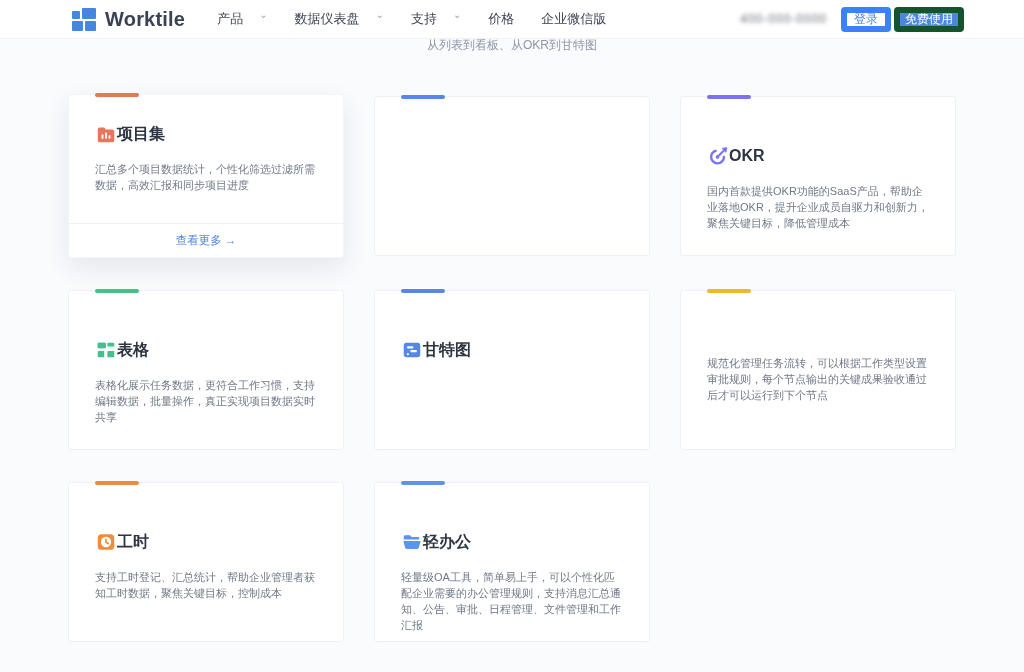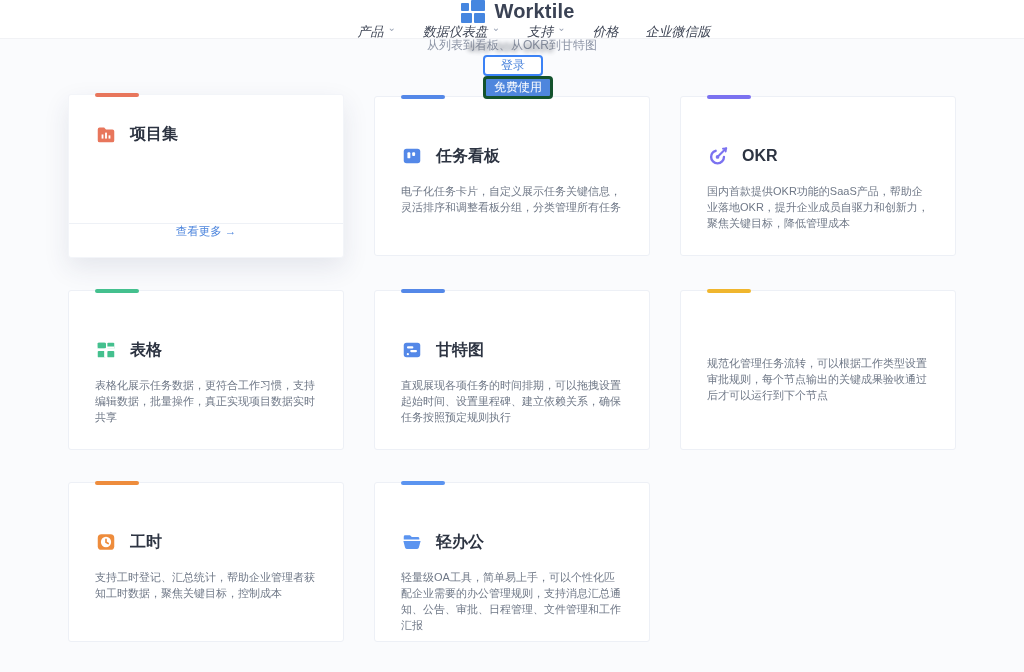--- a/index.html
+++ b/index.html
@@ -5,33 +5,33 @@
   * { margin:0; padding:0; box-sizing:border-box; }
   html,body { width:1024px; height:672px; overflow:hidden; }
   body {
     font-family:"Liberation Sans","DejaVu Sans",sans-serif;
     background:#fafbfd; position:relative; color:#3d4454;
   }
   
   .nav {
     position:absolute; top:0; left:0; width:1024px; height:38px;
     background:#fff; z-index:20; display:flex; align-items:center;
-    padding:0 60px 0 72px; box-shadow:0 1px 0 rgba(20,30,60,0.04);flex-direction:column;
+    padding:0 60px 0 72px; box-shadow:0 1px 0 rgba(20,30,60,0.04);
   }
   .logo { display:flex; align-items:center; gap:8px; cursor:pointer; }
   .logo-mark { width:25px; height:23px; display:block; }
   .logo-text { font-size:20px; font-weight:700; color:#3a4254; letter-spacing:0.2px; }
   .menu { display:flex; align-items:center; margin-left:32px; gap:27px; }
-  .menu-item { font-size:13px; color:#3d4454; cursor:pointer; display:flex; align-items:flex-start; gap:4px; white-space:nowrap;font-style:italic; }
+  .menu-item { font-size:13px; color:#3d4454; cursor:pointer; display:flex; align-items:flex-start; gap:16px; white-space:nowrap; }
   .chev { font-size:10px; color:#9aa3b5; transform:translateY(-1px); }
   .nav-spacer { flex:1; }
   .phone { font-size:12px; color:#474d59; filter:blur(2.2px); opacity:.85; letter-spacing:1px; margin-right:14px; user-select:none; }
   .btn { font-size:12px; border-radius:4px; height:25px; display:inline-flex; align-items:center; justify-content:center; cursor:pointer; }
-  .btn-login { width:60px; background:#fff; color:#4e86dd; border:2px solid #3b82f6; margin-right:10px; }
-  .btn-signup { width:70px; background:#4e86dd; color:#fff; border:3px solid #14532d; }
+  .btn-login { width:50px; background:#fff; color:#4e86dd; border:6px solid #3b82f6; margin-right:3px; }
+  .btn-signup { width:70px; background:#4e86dd; color:#fff; border:6px solid #14532d; }
   
   .hero { text-align:center; }
   .hero h1 {
     margin-top:-36px; font-size:34px; line-height:46px; font-weight:700;
     color:#2c3654; position:relative; z-index:1; white-space:nowrap;
   }
   .hero .subtitle { margin-top:26px; font-size:12px; line-height:18px; color:#8d95a6; }
   
   .grid {
     width:888px; margin:42px auto 0;
@@ -41,27 +41,27 @@
   .card {
     position:relative; background:#fff; border:1px solid #edf0f6; border-radius:3px;
     height:160px; padding:48px 26px 0; cursor:pointer;
   }
   .card.hovered {
     height:164px; margin-top:-2px; padding-top:28px;
     border-color:#f3f5f9;
     box-shadow:0 10px 26px rgba(35,50,90,0.10);
   }
   .accent { position:absolute; top:-2px; left:26px; width:44px; height:4px; border-radius:2px; }
-  .card-head { display:flex; align-items:center; gap:13px; }
+  .card-head { display:flex; align-items:center; gap:0; }
   .card-head svg { width:22px; height:22px; flex:0 0 auto; }
   .card-title { font-size:16px; font-weight:700; color:#2d3442; }
   .card-desc { margin-top:16px; font-size:11px; line-height:16px; color:#6f7887; }
   .card-footer {
     position:absolute; left:0; right:0; bottom:0; height:34px;
-    border-top:1px solid #eef1f6; display:flex; justify-content:center;
+    border-top:1px solid #eef1f6; display:flex; align-items:center; justify-content:center;
   }
   .more-link { font-size:11.5px; color:#4e86dd; cursor:pointer; }
 </style>
 </head>
 <body>
 
 <div class="nav">
   <div class="logo">
     <svg class="logo-mark" viewBox="0 0 25 23">
       <g fill="#4586e0">
@@ -113,36 +113,28 @@
     <span class="accent" style="background: rgb(232, 118, 92);"></span>
     <div class="card-head">
       <svg viewBox="0 0 24 24" style="color: rgb(232, 118, 92);">
         <path fill="currentColor" d="M3 7a2 2 0 0 1 2-2h5l2 2h7a2 2 0 0 1 2 2v10a2 2 0 0 1-2 2H5a2 2 0 0 1-2-2V7z"></path>
         <rect x="7.2" y="12.5" width="2" height="4.5" fill="#fff"></rect>
         <rect x="11" y="10.5" width="2" height="6.5" fill="#fff"></rect>
         <rect x="14.8" y="13.5" width="2" height="3.5" fill="#fff"></rect>
       </svg>
       <span class="card-title">项目集</span>
     </div>
+    <div class="card-desc">汇总多个项目数据统计，个性化筛选过滤所需数据，高效汇报和同步项目进度</div>
     <div class="card-footer">
       <span class="more-link">查看更多 →</span>
     </div>
   </div>
 
   <div class="card">
     <span class="accent" style="background: rgb(84, 136, 232);"></span>
-    <div class="card-head">
-      <svg viewBox="0 0 24 24" style="color: rgb(84, 136, 232);">
-        <rect x="3" y="4" width="18" height="16" rx="3" fill="currentColor"></rect>
-        <rect x="7" y="8" width="3.2" height="6.5" rx="1" fill="#fff"></rect>
-        <rect x="12.2" y="8" width="3.2" height="4" rx="1" fill="#fff"></rect>
-      </svg>
-      <span class="card-title">任务看板</span>
-    </div>
-    <div class="card-desc">电子化任务卡片，自定义展示任务关键信息，灵活排序和调整看板分组，分类管理所有任务</div>
   </div>
 
   <div class="card">
     <span class="accent" style="background: rgb(123, 114, 240);"></span>
     <div class="card-head">
       <svg viewBox="0 0 24 24" style="color: rgb(123, 114, 240);">
         <circle cx="11.5" cy="13" r="7" fill="none" stroke="currentColor" stroke-width="2.6" stroke-dasharray="30 14" stroke-linecap="round"></circle>
         <circle cx="11.5" cy="13" r="2" fill="currentColor"></circle>
         <path d="M21 3.5l-8 8" stroke="currentColor" stroke-width="2.2" stroke-linecap="round"></path>
         <path d="M20.8 3.7l-0.4 3.4M20.8 3.7l-3.4 0.4" stroke="currentColor" stroke-width="2" stroke-linecap="round"></path>
@@ -175,21 +167,20 @@
     <span class="accent" style="background: rgb(84, 136, 232);"></span>
     <div class="card-head">
       <svg viewBox="0 0 24 24" style="color: rgb(84, 136, 232);">
         <rect x="3" y="4" width="18" height="16" rx="3" fill="currentColor"></rect>
         <rect x="6.5" y="8" width="7" height="2.4" rx="1.2" fill="#fff"></rect>
         <rect x="10" y="12" width="7.5" height="2.4" rx="1.2" fill="#fff"></rect>
         <circle cx="7.5" cy="16.5" r="1.2" fill="#fff"></circle>
       </svg>
       <span class="card-title">甘特图</span>
     </div>
-    <div class="card-desc">直观展现各项任务的时间排期，可以拖拽设置起始时间、设置里程碑、建立依赖关系，确保任务按照预定规则执行</div>
   </div>
 
 
   <div class="card">
     <span class="accent" style="background: rgb(240, 182, 46);"></span>
     <div class="card-desc">规范化管理任务流转，可以根据工作类型设置审批规则，每个节点输出的关键成果验收通过后才可以运行到下个节点</div>
   </div>
 
   <div class="card">
     <span class="accent" style="background: rgb(238, 140, 60);"></span>

